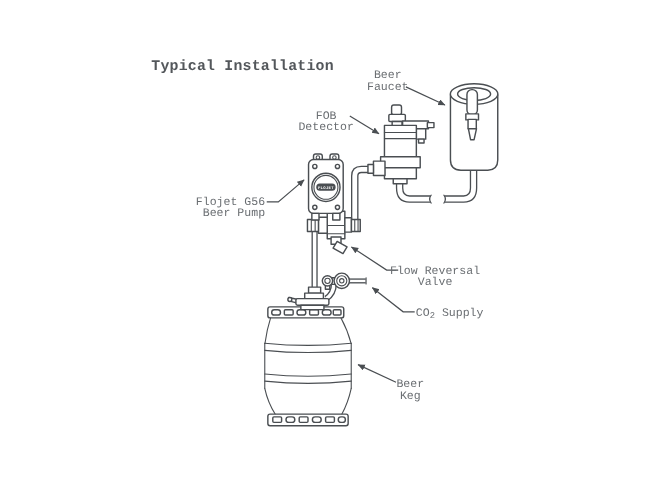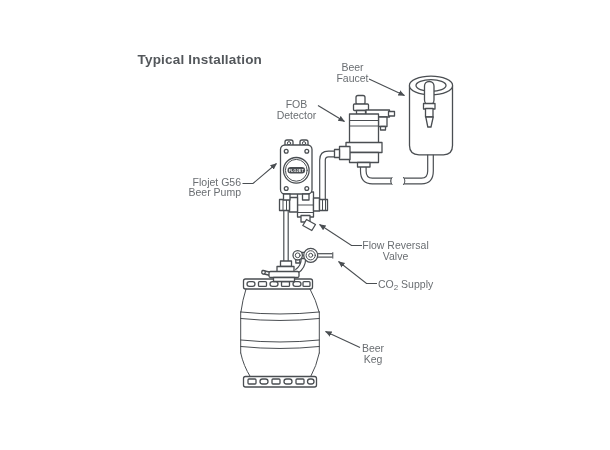--- a/index.html
+++ b/index.html
@@ -1,17 +1,17 @@
 <!DOCTYPE html>
 <html style="--line: #4a4e52; --label: #6a6e72; --title: #53575b;"><head>
 <meta charset="utf-8">
 <style>
   html,body{margin:0;padding:0;background:#ffffff;}
   .stage{position:relative;width:610px;height:450px;background:#fff;overflow:hidden;
-         font-family:Liberation Sans, sans-serif;}
+         font-family:Liberation Mono, monospace;}
   svg{display:block;}
   .outline{fill:#ffffff;stroke:var(--line);stroke-width:1.3;stroke-linejoin:round;}
   .thin{fill:none;stroke:var(--line);stroke-width:1;stroke-linecap:round;}
   .tube-o{fill:none;stroke:var(--line);stroke-width:6.8;stroke-linecap:butt;}
   .tube-i{fill:none;stroke:#ffffff;stroke-width:4.4;stroke-linecap:butt;}
   .tube-o-s{fill:none;stroke:var(--line);stroke-width:5.6;}
   .tube-i-s{fill:none;stroke:#ffffff;stroke-width:3.2;}
   .tube-o-xs{fill:none;stroke:var(--line);stroke-width:4.6;}
   .tube-i-xs{fill:none;stroke:#ffffff;stroke-width:2.2;}
   .leader{fill:none;stroke:var(--line);stroke-width:1.1;}

